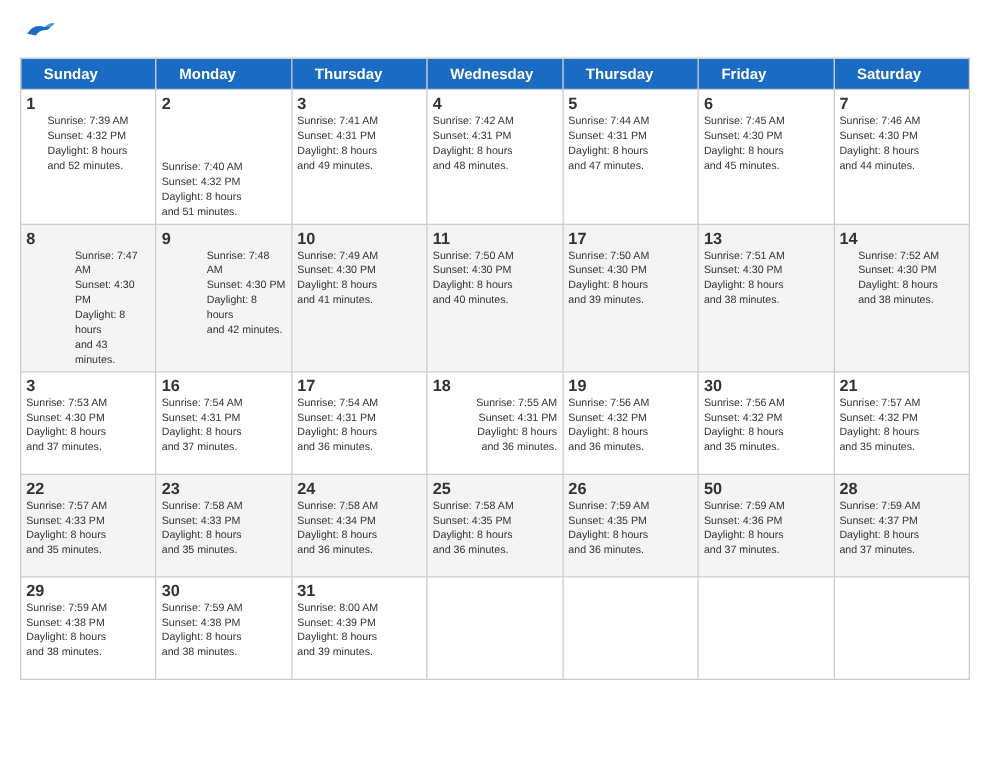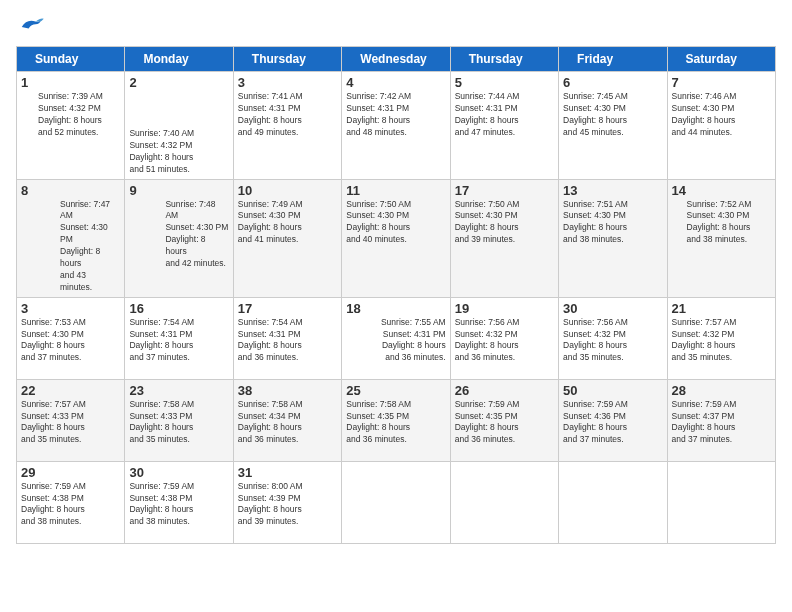--- a/index.html
+++ b/index.html
@@ -290,21 +290,21 @@
 and 35 minutes.</div>
           </td>
           <td>
             <span class="day-num">23</span>
             <div class="day-info" style="white-space: pre-line;">Sunrise: 7:58 AM
 Sunset: 4:33 PM
 Daylight: 8 hours
 and 35 minutes.</div>
           </td>
           <td>
-            <span class="day-num">38</span>
+            <span class="day-num">24</span>
             <div class="day-info" style="white-space: pre-line;">Sunrise: 7:58 AM
 Sunset: 4:34 PM
 Daylight: 8 hours
 and 36 minutes.</div>
           </td>
           <td>
             <span class="day-num">25</span>
             <div class="day-info" style="white-space: pre-line;">Sunrise: 7:58 AM
 Sunset: 4:35 PM
 Daylight: 8 hours

